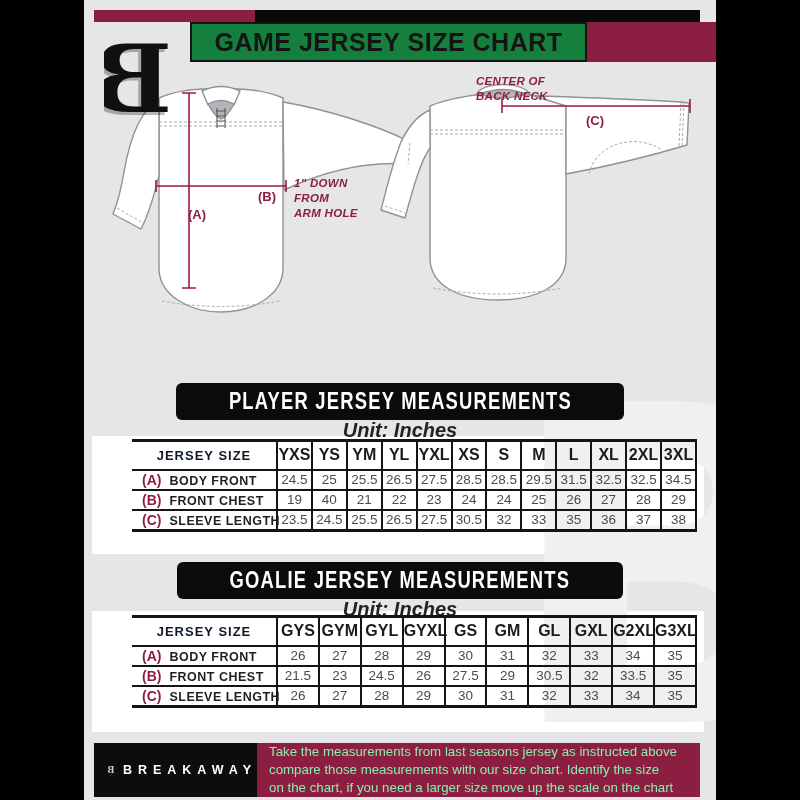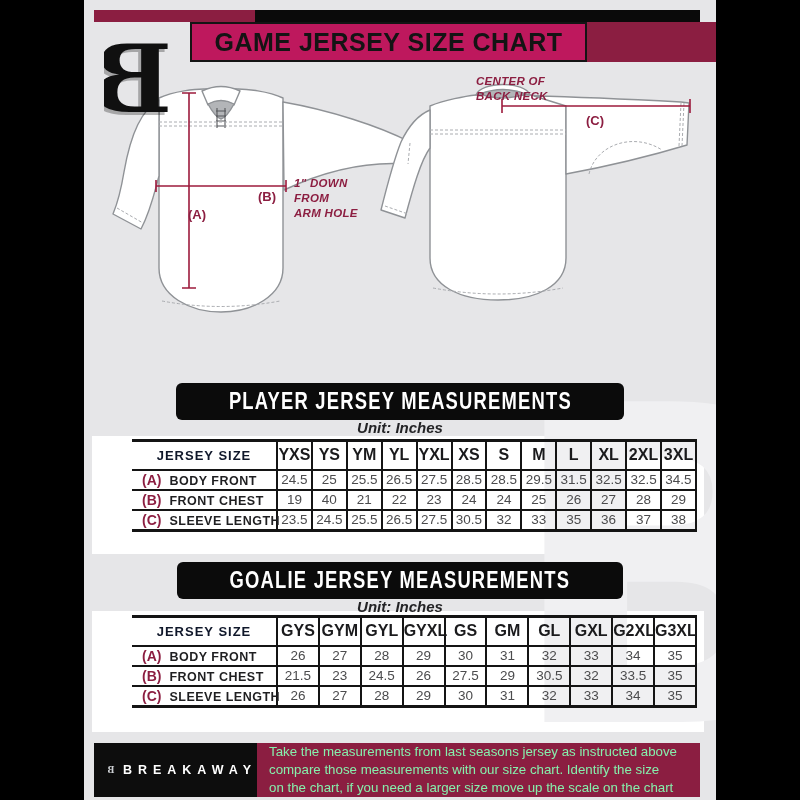--- a/index.html
+++ b/index.html
@@ -3,21 +3,21 @@
 <meta charset="utf-8">
 <style>
   html,body{margin:0;padding:0;}
   body{width:800px;height:800px;background:#000;position:relative;overflow:hidden;
        font-family:"Liberation Sans",sans-serif;}
   .content{position:absolute;left:84px;top:0;width:632px;height:800px;background:#e6e6e8;overflow:hidden;}
 
   
   .topbar{position:absolute;left:10px;top:10px;width:606px;height:12px;background:#0a0a0a;z-index:3;}
   .topbar-maroon{width:161px;height:100%;background:#8b1e41;}
-  .titlebox{position:absolute;left:106px;top:22px;width:393px;height:36px;background:#be185d;
+  .titlebox{position:absolute;left:106px;top:22px;width:393px;height:36px;background:#15803d;
             border:2px solid #141414;display:flex;align-items:center;justify-content:center;z-index:3;}
   .title{font-size:25px;font-weight:800;color:#141414;letter-spacing:0.5px;white-space:nowrap;}
   .maroonblock{position:absolute;left:503px;top:22px;width:129px;height:40px;background:#8b1e41;z-index:2;}
   .logo{position:absolute;left:20px;top:24px;z-index:3;}
 
   
   .diagram{position:absolute;left:0;top:60px;width:632px;height:266px;z-index:2;}
   .anno{position:absolute;color:#8c1e41;font-style:italic;font-weight:bold;
         font-size:11.5px;line-height:1.32;white-space:pre-line;letter-spacing:0.3px;}
   .anno-key{font-style:normal;font-size:13px;letter-spacing:0;}
@@ -29,21 +29,21 @@
   .notice{position:absolute;left:10px;top:327px;width:606px;height:47px;background:#8b1e41;
           display:flex;align-items:center;justify-content:center;z-index:3;}
   .notice span{color:#fff;font-size:15px;line-height:1.5;text-align:center;white-space:pre-line;}
 
   
   .sectionrow{position:absolute;left:0;width:632px;text-align:center;z-index:3;}
   .blackbox{display:inline-block;background:#0b0b0b;border-radius:6px;padding:5px 10px;min-width:296px;}
   .condense{display:inline-block;transform:scaleX(0.8);transform-origin:center;
             color:#fff;font-size:23px;font-weight:800;letter-spacing:1.5px;white-space:nowrap;}
   .unit{position:absolute;left:0;width:632px;text-align:center;font-style:italic;font-weight:bold;
-        font-size:15px;color:#232325;z-index:3;}
+        font-size:20px;color:#232325;z-index:3;}
   .row-player{top:383px;} .unit-player{top:419px;}
   .row-goalie{top:562px;} .unit-goalie{top:598px;}
 
   
   .strip{position:absolute;left:8px;width:612px;background:#fff;}
   .strip-player{top:436px;height:118px;} .strip-goalie{top:611px;height:121px;}
   .watermark{position:absolute;left:420px;top:350px;font-size:440px;font-weight:bold;
              font-family:"DejaVu Sans",sans-serif;color:#f0f0f2;z-index:1;line-height:1;user-select:none;}
 
   

